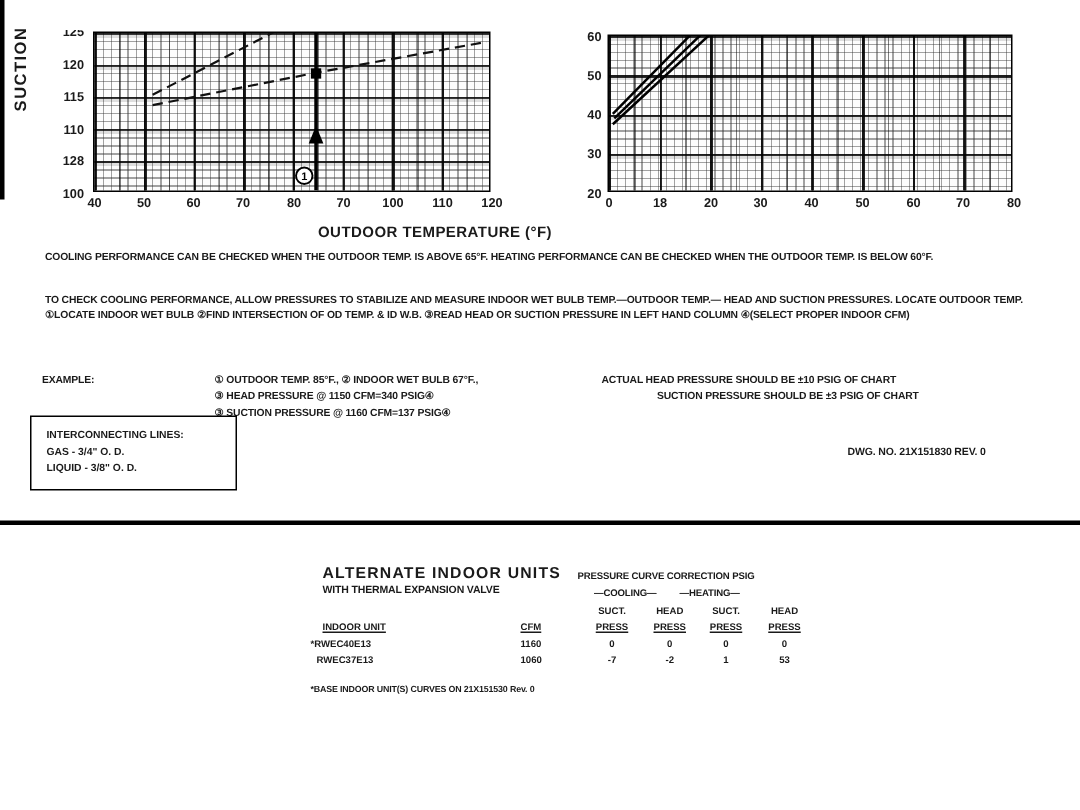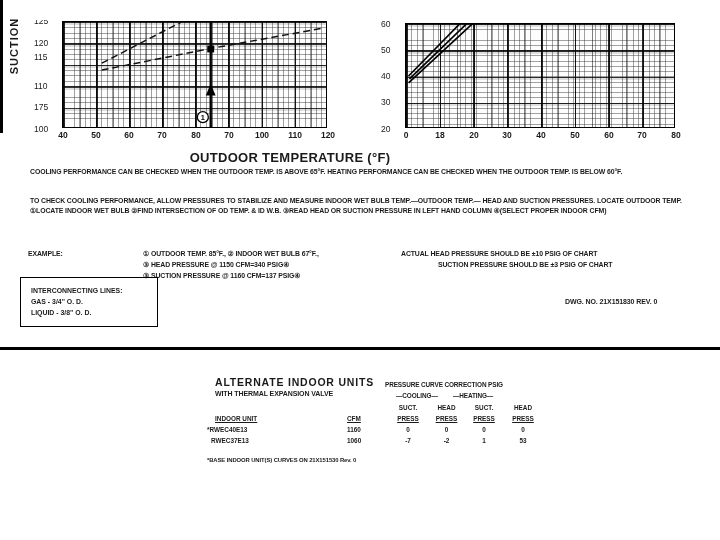--- a/index.html
+++ b/index.html
@@ -17,21 +17,21 @@
       repeating-linear-gradient(to right, rgba(50,50,50,0.45) 0 0.8px, transparent 0.8px 5.5px);}
   #right-grid{left:405px;top:23px;width:270px;height:105px;
     background-image:
       repeating-linear-gradient(to right, rgba(0,0,0,0.85) 0 1.6px, transparent 1.6px 33.75px),
       repeating-linear-gradient(to bottom, rgba(0,0,0,0.8) 0 1.5px, transparent 1.5px 26.25px),
       repeating-linear-gradient(to bottom, rgba(0,0,0,0.12) 0 3.4px, transparent 3.4px 26.25px),
       repeating-linear-gradient(to right, rgba(0,0,0,0.5) 0 1px, transparent 1px 16.9px),
       repeating-linear-gradient(to bottom, rgba(50,50,50,0.45) 0 0.8px, transparent 0.8px 5.25px),
       repeating-linear-gradient(to right, rgba(50,50,50,0.45) 0 0.8px, transparent 0.8px 5.4px);}
   .ovl{position:absolute;left:0;top:0;width:100%;height:100%;pointer-events:none;}
-  .ytick{position:absolute;width:22px;font-size:8.5px;font-weight:normal;}
+  .ytick{position:absolute;width:22px;text-align:right;font-size:8.5px;font-weight:bold;}
   .xtick{position:absolute;width:26px;text-align:center;font-size:8.5px;font-weight:bold;top:130px;}
   .para{font-size:6.9px;line-height:1.48;letter-spacing:-0.1px;}
   .ex{font-size:6.9px;line-height:11px;}
   .tbl-grid{position:absolute;left:207px;top:402px;display:grid;
     grid-template-columns:135px 46px 40px 37px 38px 40px;
     font-size:6.4px;font-weight:bold;line-height:11px;}
   .tbl-grid .c{text-align:center;}
   .tbl-grid .l{text-align:left;padding-left:5px;}
   .u{text-decoration:underline;}
   .box{position:absolute;left:20px;top:277px;width:138px;height:50px;border:1.6px solid #000;
@@ -51,23 +51,23 @@
     <line x1="149" y1="0" x2="149" y2="107" stroke="#000" stroke-width="2.4"></line>
     <rect x="145.5" y="24" width="7" height="7" fill="#000"></rect>
     <polygon points="144,75 154,75 149,63" fill="#000"></polygon>
     <circle cx="141" cy="97" r="5.6" fill="#fff" stroke="#000" stroke-width="1.3"></circle>
     <text x="141" y="99.8" font-size="7.5" font-weight="bold" text-anchor="middle" fill="#000">1</text>
   </svg>
 </div>
 
 <div class="ytick" style="left:34px;top:16px;clip-path:inset(4px 0 0 0);">125</div>
 <div class="ytick" style="left:34px;top:38px;">120</div>
-<div class="ytick" style="left:34px;top:52px;">115</div>
+<div class="ytick" style="left:34px;top:59px;">115</div>
 <div class="ytick" style="left:34px;top:81px;">110</div>
-<div class="ytick" style="left:34px;top:102px;">175</div>
+<div class="ytick" style="left:34px;top:102px;">128</div>
 <div class="ytick" style="left:34px;top:123.5px;">100</div>
 
 <div class="xtick" style="left:50px;">40</div>
 <div class="xtick" style="left:83px;">50</div>
 <div class="xtick" style="left:116px;">60</div>
 <div class="xtick" style="left:149px;">70</div>
 <div class="xtick" style="left:183px;">80</div>
 <div class="xtick" style="left:216px;">70</div>
 <div class="xtick" style="left:249px;">100</div>
 <div class="xtick" style="left:282px;">110</div>
@@ -90,21 +90,21 @@
 <div class="xtick" style="left:393px;">0</div>
 <div class="xtick" style="left:427px;">18</div>
 <div class="xtick" style="left:461px;">20</div>
 <div class="xtick" style="left:494px;">30</div>
 <div class="xtick" style="left:528px;">40</div>
 <div class="xtick" style="left:562px;">50</div>
 <div class="xtick" style="left:596px;">60</div>
 <div class="xtick" style="left:629px;">70</div>
 <div class="xtick" style="left:663px;">80</div>
 
-<div class="t" style="left:100px;top:150px;width:380px;text-align:center;font-size:13px;letter-spacing:0.3px;">OUTDOOR TEMPERATURE (°F)</div>
+<div class="t" style="left:100px;top:150px;width:380px;text-align:center;font-size:10px;letter-spacing:0.3px;">OUTDOOR TEMPERATURE (°F)</div>
 
 <div class="t para" style="left:30px;top:167px;width:662px;">COOLING PERFORMANCE CAN BE CHECKED WHEN THE OUTDOOR TEMP. IS ABOVE 65°F. HEATING PERFORMANCE CAN BE CHECKED WHEN THE OUTDOOR TEMP. IS BELOW 60°F.</div>
 <div class="t para" style="left:30px;top:196px;width:668px;">TO CHECK COOLING PERFORMANCE, ALLOW  PRESSURES TO STABILIZE AND MEASURE INDOOR WET BULB TEMP.—OUTDOOR TEMP.— HEAD AND SUCTION PRESSURES. LOCATE OUTDOOR TEMP. ①LOCATE INDOOR WET BULB ②FIND INTERSECTION OF OD TEMP. &amp; ID W.B. ③READ HEAD OR SUCTION PRESSURE IN LEFT HAND COLUMN ④(SELECT PROPER INDOOR CFM)</div>
 
 <div class="t ex" style="left:28px;top:248px;">EXAMPLE:</div>
 <div class="t ex" style="left:143px;top:248px;">① OUTDOOR TEMP. 85°F., ② INDOOR WET BULB 67°F.,</div>
 <div class="t ex" style="left:143px;top:259px;">③ HEAD PRESSURE @ 1150 CFM=340 PSIG④</div>
 <div class="t ex" style="left:143px;top:270px;">③ SUCTION PRESSURE @ 1160 CFM=137 PSIG④</div>
 <div class="t ex" style="left:401px;top:248px;">ACTUAL   HEAD PRESSURE SHOULD BE  ±10 PSIG OF CHART</div>
 <div class="t ex" style="left:438px;top:259px;">SUCTION PRESSURE SHOULD BE ±3 PSIG OF CHART</div>

